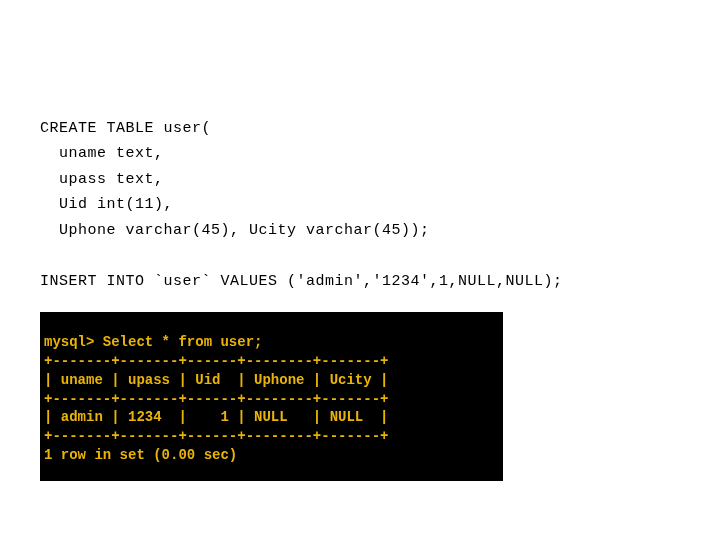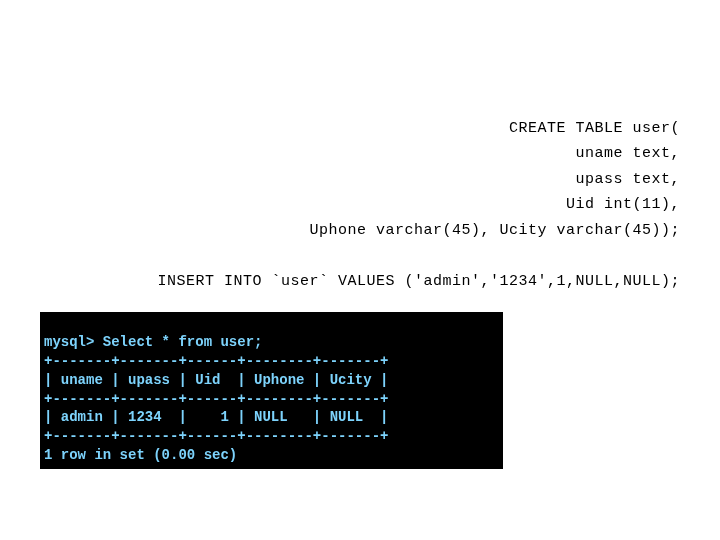--- a/index.html
+++ b/index.html
@@ -13,28 +13,27 @@
     color: #000;
     box-sizing: border-box;
   }
   .page {
     padding: 90px 40px 0 40px;
   }
   .sql-code {
     white-space: pre;
     line-height: 1.7;
     letter-spacing: 0.5px;
-    text-align: right;
   }
   .terminal {
     margin-top: 18px;
     background: #000;
-    color: #7dd3fc;
+    color: #eab308;
     width: 455px;
-    padding: 2px 4px 4px 4px;
+    padding: 2px 4px 16px 4px;
     font-family: "Courier New", Courier, monospace;
     font-size: 14px;
     line-height: 1.35;
     white-space: pre;
     letter-spacing: 0px;
     font-weight: bold;
   }
 </style>
 </head>
 <body>

